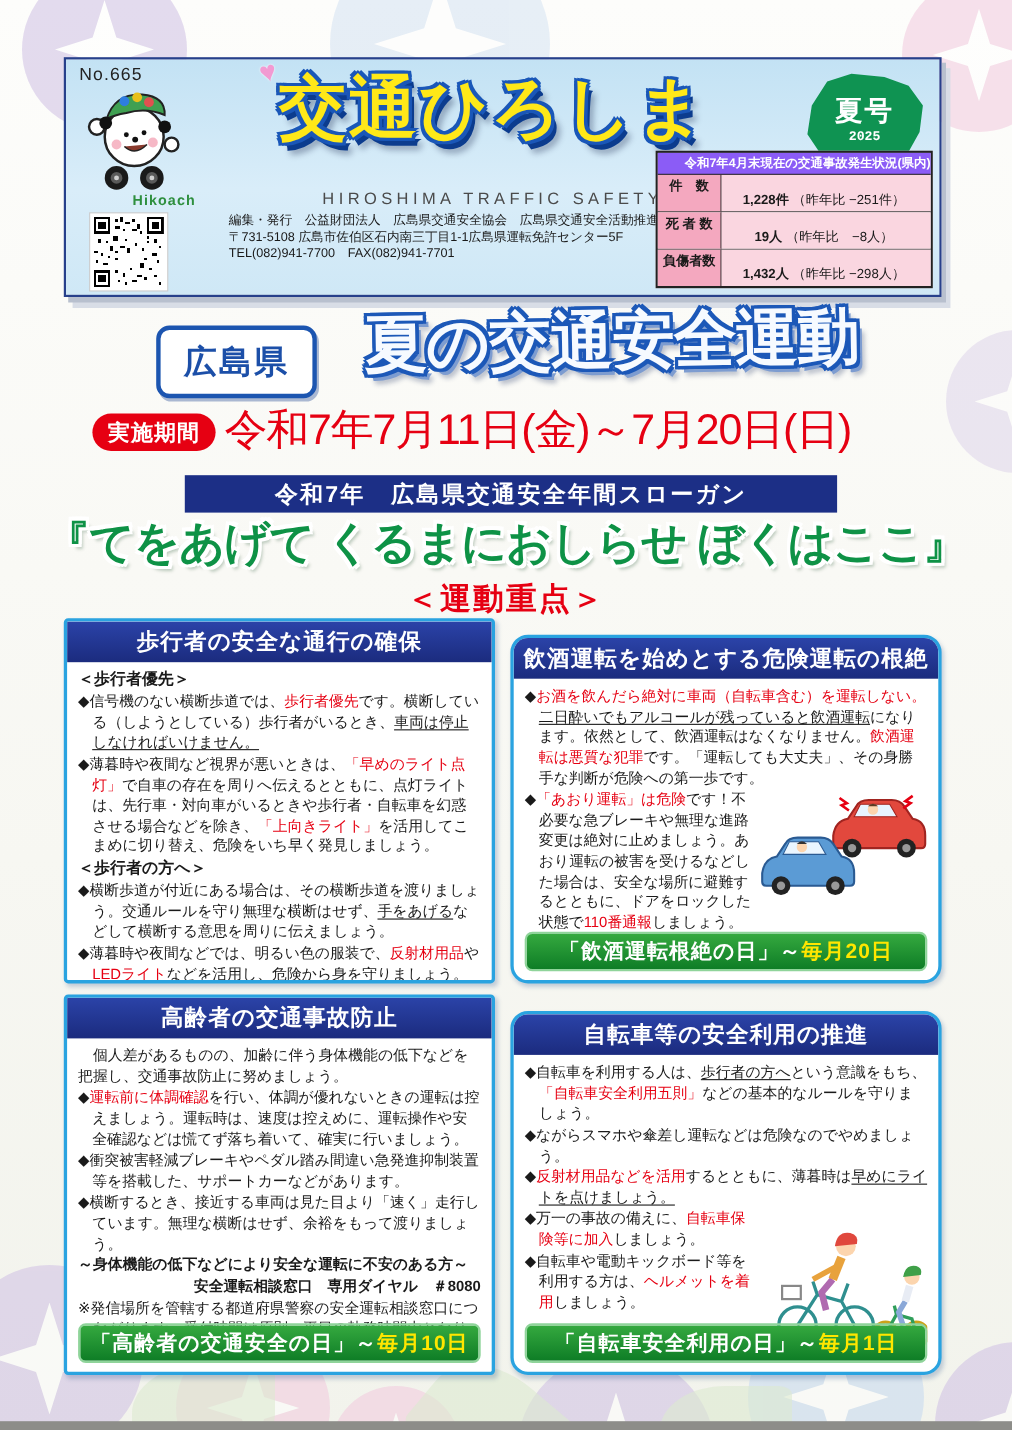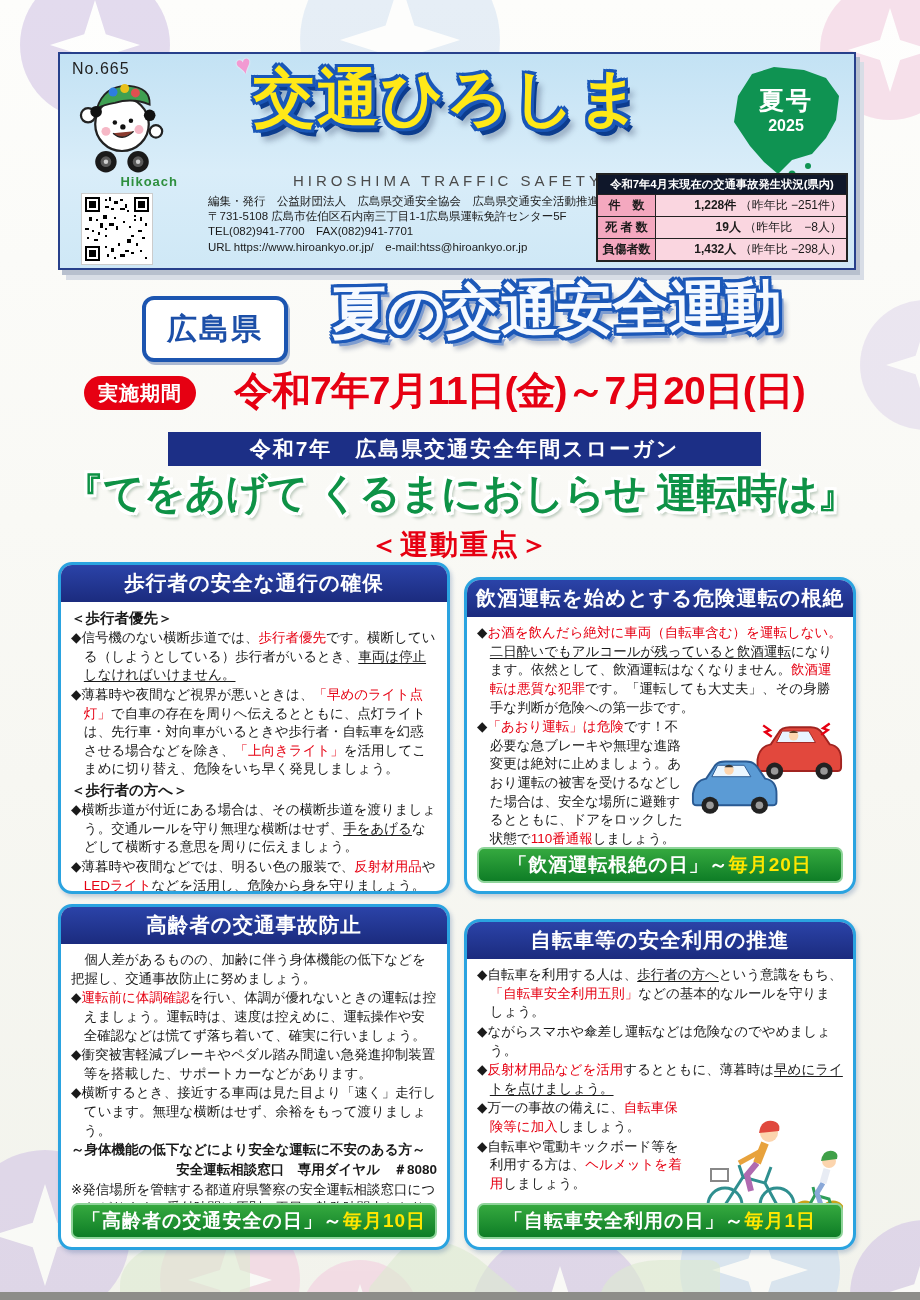--- a/index.html
+++ b/index.html
@@ -48,62 +48,62 @@
       5px 7px 0 #0c3c8e,8px 11px 6px rgba(10,20,60,.35);}
   .heart{position:absolute;left:176px;top:-4px;font-size:26px;color:#f29ad2;transform:rotate(-14deg);
     text-shadow:0 0 2px #fff;z-index:3;}
   .eng-title{position:absolute;left:128px;top:118px;width:520px;text-align:center;
     font-size:15px;color:#4a4a4a;letter-spacing:4px;white-space:nowrap;}
   .publisher{position:absolute;left:148px;top:140px;width:470px;font-size:11.5px;line-height:1.32;color:#1a1a1a;}
   .publisher div{white-space:nowrap;}
   .map{position:absolute;right:10px;top:8px;width:118px;height:128px;}
   .map-text{position:absolute;right:18px;top:30px;width:100px;text-align:center;color:#fff;font-weight:bold;z-index:2;}
   .map-text .season{font-size:25px;letter-spacing:2px;display:block;}
-  .map-text .year{font-size:16px;display:block;}
+  .map-text .year{font-size:12px;display:block;font-family:Liberation Mono, monospace;}
   .stats{position:absolute;right:6px;bottom:6px;width:248px;border:2px solid #222;background:#fff;font-size:12px;}
-  .stats-title{background:#0f172a;color:#fff;font-weight:bold;font-size:11.3px;text-align:center;
+  .stats-title{background:#8b5cf6;color:#fff;font-weight:bold;font-size:11.3px;text-align:right;
     padding:2px 0;white-space:nowrap;border-bottom:1px solid #222;}
   .stats-row{display:grid;grid-template-columns:58px 1fr;border-bottom:1px solid #222;}
   .stats-row:last-child{border-bottom:none;}
   .stats-label{background:#f4a8bf;border-right:1px solid #222;text-align:center;padding:2px 0;
     font-weight:bold;color:#1a1a1a;white-space:nowrap;}
-  .stats-val{background:#fad6e0;padding:2px 4px 2px 0;text-align:right;white-space:nowrap;color:#1a1a1a;}
+  .stats-val{background:#fad6e0;padding:14px 4px 2px 0;text-align:center;white-space:nowrap;color:#1a1a1a;}
   .stats-val .v{font-weight:bold;}
 
   
   .pref-badge{position:absolute;left:142px;top:296px;width:138px;height:58px;background:#fff;
     border:4px solid #1c55b0;border-radius:12px;display:flex;align-items:center;justify-content:center;
     font-size:30px;font-weight:bold;color:#1c4fa8;letter-spacing:2px;
     box-shadow:2px 3px 0 rgba(20,60,140,.35);}
   .campaign-title{position:absolute;left:286px;top:272px;width:540px;text-align:center;
     font-size:57px;font-weight:bold;color:#f6faff;white-space:nowrap;letter-spacing:-1px;transform:rotate(-1deg);
     text-shadow:-3px -3px 0 #1c58b8,3px -3px 0 #1c58b8,-3px 3px 0 #1c58b8,3px 3px 0 #1c58b8,
       0 -3px 0 #1c58b8,0 3px 0 #1c58b8,-3px 0 0 #1c58b8,3px 0 0 #1c58b8,
       5px 6px 0 #7d9cd0,7px 9px 5px rgba(20,40,90,.3);}
   .period-badge{position:absolute;left:84px;top:376px;width:112px;height:34px;background:#e60012;
     border-radius:18px;color:#fff;font-weight:bold;font-size:20px;display:flex;align-items:center;
     justify-content:center;letter-spacing:1px;}
-  .period-dates{position:absolute;left:204px;top:364px;width:650px;font-size:39px;font-weight:bold;
-    color:#e60012;white-space:nowrap;letter-spacing:-1px;margin-left:30px;}
+  .period-dates{position:absolute;left:204px;top:364px;width:650px;font-size:39px;font-weight:normal;
+    color:#e60012;white-space:nowrap;letter-spacing:-1px;}
   .slogan-bar{position:absolute;left:168px;top:432px;width:593px;height:34px;background:#1c2f86;
     color:#fff;font-weight:bold;font-size:21px;display:flex;align-items:center;justify-content:center;
     letter-spacing:2px;white-space:nowrap;}
   .slogan{position:absolute;left:0;top:466px;width:920px;text-align:center;font-size:41px;font-weight:bold;
     color:#0e9246;white-space:nowrap;letter-spacing:-1px;
     text-shadow:-3px -3px 0 #fff,3px -3px 0 #fff,-3px 3px 0 #fff,3px 3px 0 #fff,
       0 -3px 0 #fff,0 3px 0 #fff,-3px 0 0 #fff,3px 0 0 #fff,4px 5px 3px rgba(0,60,20,.25);}
   .focus-heading{position:absolute;left:0;top:526px;width:920px;text-align:center;font-size:28px;
     font-weight:bold;color:#e60012;letter-spacing:2px;}
 
   
   .boxes{position:absolute;left:58px;top:562px;width:798px;display:grid;
     grid-template-columns:1fr 1fr;grid-template-rows:332px 346px;gap:10px 14px;}
   .box{position:relative;background:#fff;border:3px solid #2aa3e0;overflow:hidden;
     box-shadow:2px 3px 4px rgba(40,80,140,.25);}
-  .box.square{border-radius:14px;}
+  .box.square{border-radius:4px;}
   .box.round{border-radius:16px;margin-top:15px;}
   .box-header{background:linear-gradient(180deg,#2b43a8 0%,#1b2b7e 100%);color:#fff;font-weight:bold;
     font-size:20.5px;text-align:center;padding:4px 0 5px;letter-spacing:1px;white-space:nowrap;}
   .box-body{padding:6px 10px 8px;font-size:13.5px;line-height:1.38;color:#1a1a1a;}
   .box-body.with-banner{padding-bottom:46px;}
   .subhead{font-weight:bold;font-size:14.5px;}
   .bullet{text-indent:-0.95em;padding-left:0.95em;margin:1px 0;}
   .para{margin:1px 0;}
   .note-b{font-weight:bold;margin:1px 0;}
   .note-i{font-weight:bold;margin:1px 0;padding-left:1em;text-align:right;}
@@ -224,21 +224,20 @@
   </svg>
 
   <div class="big-title">交通ひろしま</div>
   <div class="heart">♥</div>
   <div class="eng-title">HIROSHIMA TRAFFIC SAFETY</div>
 
   <div class="publisher">
     <div>編集・発行　公益財団法人　広島県交通安全協会　広島県交通安全活動推進センター</div>
     <div>〒731-5108 広島市佐伯区石内南三丁目1-1広島県運転免許センター5F</div>
     <div>TEL(082)941-7700　FAX(082)941-7701</div>
-    <div>URL https://www.hiroankyo.or.jp/　e-mail:htss@hiroankyo.or.jp</div>
   </div>
 
   <svg class="map" viewBox="0 0 118 128">
     <path d="M12,34 L26,12 L48,5 L78,8 L100,16 L113,34 L110,58 L100,76 L86,92 L66,98 L52,112 L38,100 L24,84 L8,60 Z" fill="#0f9352"></path>
     <circle cx="34" cy="116" r="4" fill="#0f9352"></circle>
       <circle cx="50" cy="121" r="3" fill="#0f9352"></circle>
     <circle cx="66" cy="112" r="3.5" fill="#0f9352"></circle>
       <circle cx="82" cy="104" r="3" fill="#0f9352"></circle>
   </svg>
   <div class="map-text">
@@ -261,21 +260,21 @@
       <div class="stats-val"><span class="v">1,432人</span> <span>（昨年比 −298人）</span></div>
     </div>
   </div>
 </div>
 
 <div class="pref-badge">広島県</div>
 <div class="campaign-title">夏の交通安全運動</div>
 <div class="period-badge">実施期間</div>
 <div class="period-dates">令和7年7月11日(金)～7月20日(日)</div>
 <div class="slogan-bar">令和7年　広島県交通安全年間スローガン</div>
-<div class="slogan">『てをあげて くるまにおしらせ 運転時は』</div>
+<div class="slogan">『てをあげて くるまにおしらせ ぼくはここ』</div>
 <div class="focus-heading">＜運動重点＞</div>
 
 <div class="boxes">
 
   <div class="box square">
     <div class="box-header">歩行者の安全な通行の確保</div>
     <div class="box-body">
       <div class="subhead">＜歩行者優先＞</div>
       <div class="bullet"><span>◆信号機のない横断歩道では、</span><span class="seg-r">歩行者優先</span><span>です。横断している（しようとしている）歩行者がいるとき、</span><span class="seg-u">車両は停止しなければいけません。</span></div>
       <div class="bullet"><span>◆薄暮時や夜間など視界が悪いときは、</span><span class="seg-r">「早めのライト点灯」</span><span>で自車の存在を周りへ伝えるとともに、点灯ライトは、先行車・対向車がいるときや歩行者・自転車を幻惑させる場合などを除き、</span><span class="seg-r">「上向きライト」</span><span>を活用してこまめに切り替え、危険をいち早く発見しましょう。</span></div>

